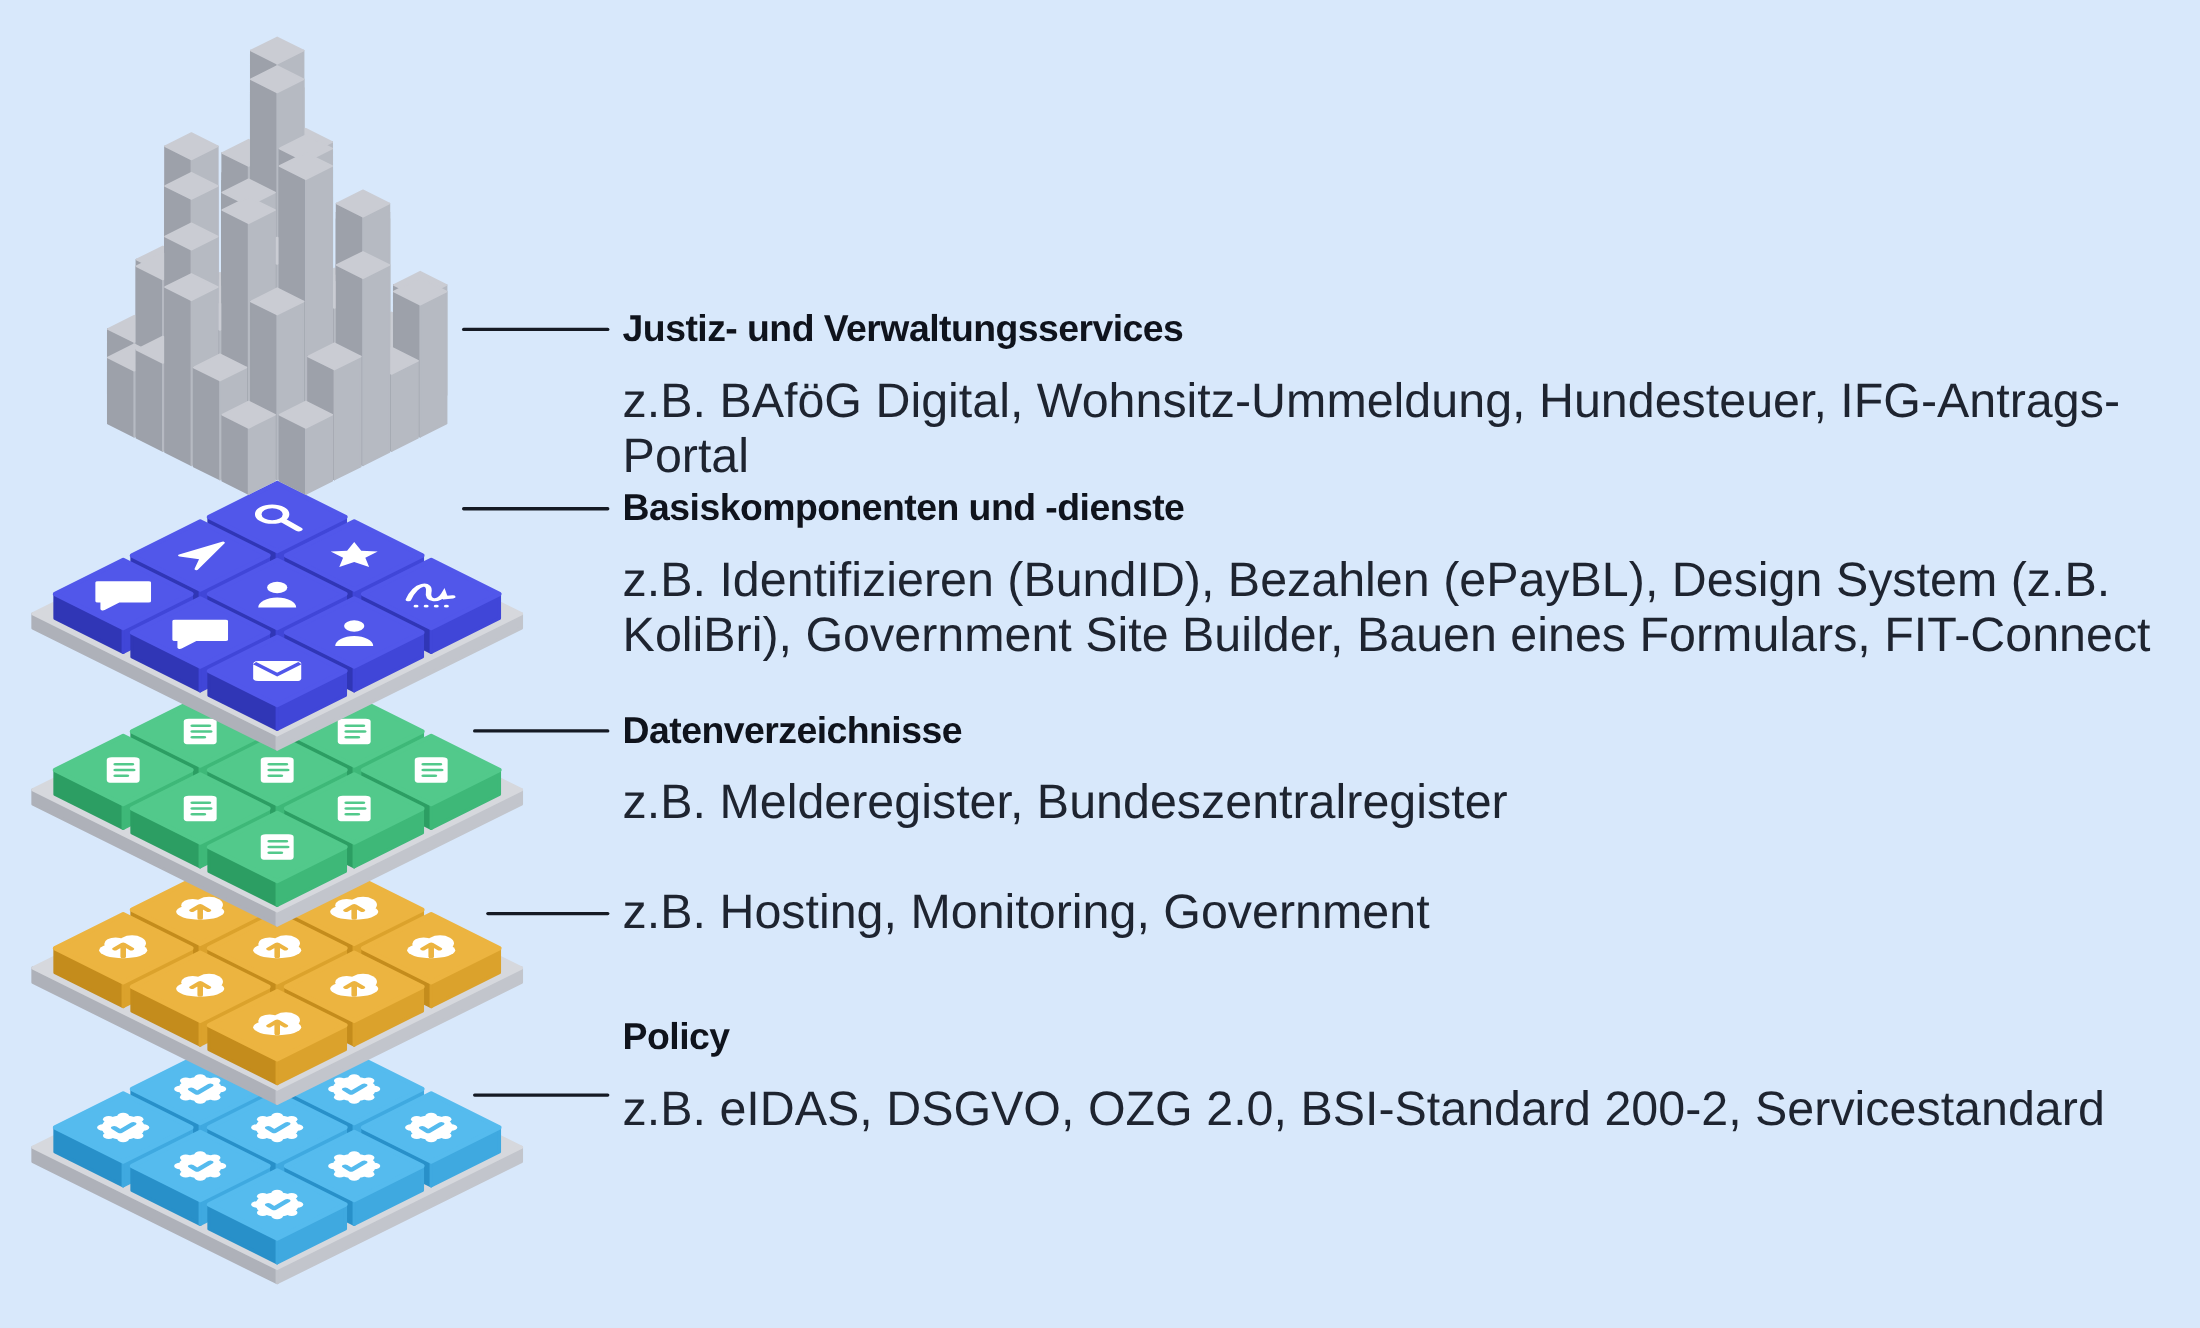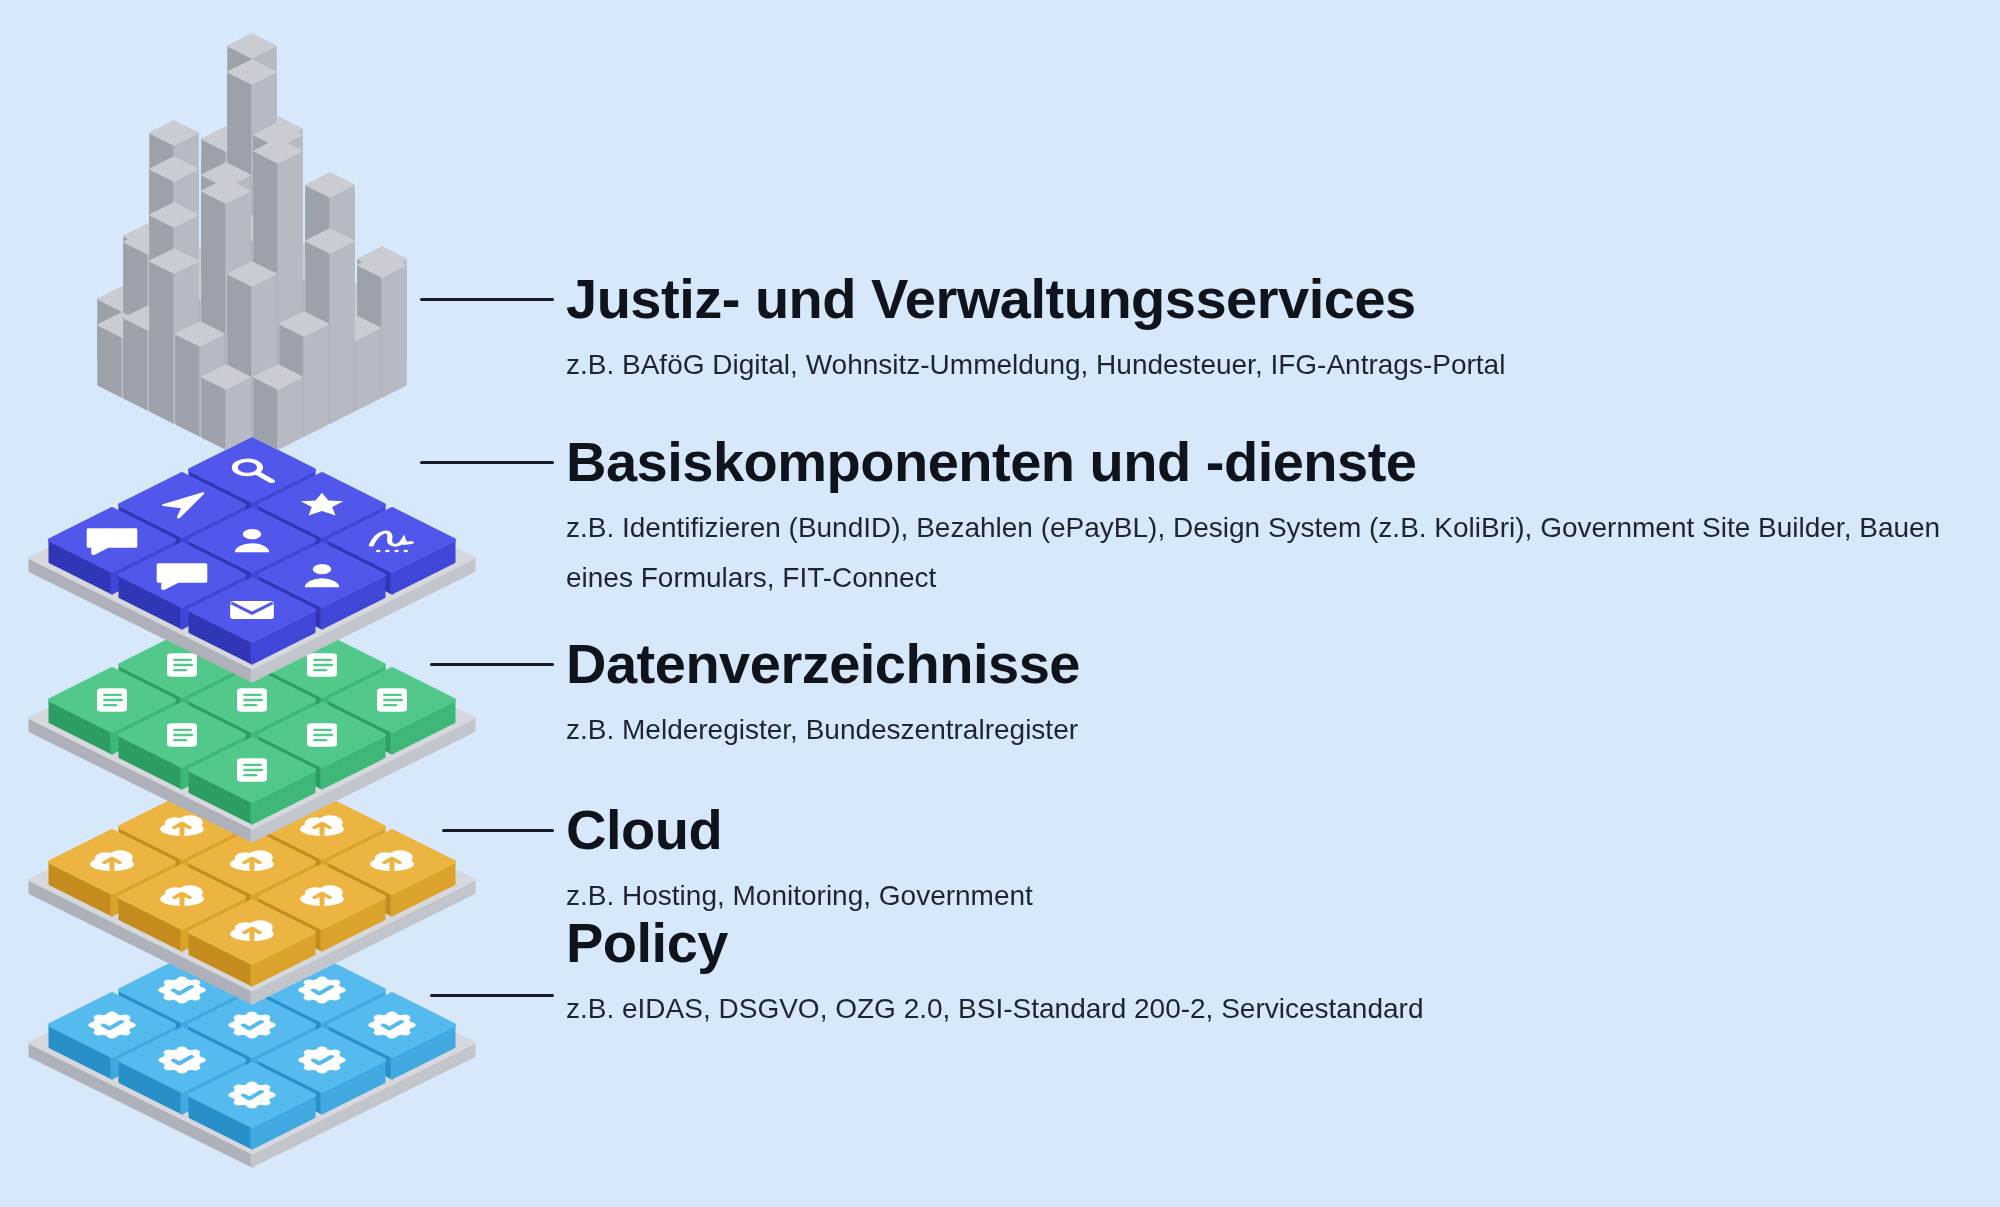--- a/index.html
+++ b/index.html
@@ -11,26 +11,26 @@
   }
   .canvas { position:relative; width:2000px; height:1207px; }
   #stack-svg { position:absolute; left:0; top:0; }
   .connector {
     position:absolute; height:3px;
     background:var(--connector,#151a24);
     border-radius:2px;
   }
   .label-group { position:absolute; left:566px; }
   .layer-title {
-    font-size:56px; font-weight:700; line-height:50px;
+    font-size:34px; font-weight:700; line-height:50px;
     letter-spacing:-0.5px; color:var(--title,#0f131c);
     margin:0 0 16px 0;
   }
   .layer-desc {
-    font-size:28px; line-height:50px; max-width:1400px;
+    font-size:44px; line-height:50px; max-width:1400px;
     color:var(--desc,#1e2430);
   }
 </style>
 </head>
 <body>
 
 <div class="canvas">
 
   <svg id="stack-svg" width="2000" height="1207" viewBox="0 0 2000 1207">
     <defs>
@@ -404,21 +404,20 @@
     <h2 class="layer-title">Datenverzeichnisse</h2>
     <p class="layer-desc">z.B. Melderegister, Bundeszentralregister</p>
   </div>
 
   <div class="label-group" style="top:437px">
     <h2 class="layer-title">Basiskomponenten und -dienste</h2>
     <p class="layer-desc">z.B. Identifizieren (BundID), Bezahlen (ePayBL), Design System (z.B. KoliBri), Government Site Builder, Bauen eines Formulars, FIT-Connect</p>
   </div>
 
   <div class="label-group" style="top:805px">
-    <h2 class="layer-title">Cloud</h2>
     <p class="layer-desc">z.B. Hosting, Monitoring, Government</p>
   </div>
 
   <div class="label-group" style="top:918px">
     <h2 class="layer-title">Policy</h2>
     <p class="layer-desc">z.B. eIDAS, DSGVO, OZG 2.0, BSI-Standard 200-2, Servicestandard</p>
   </div>
 
 </div>
 

